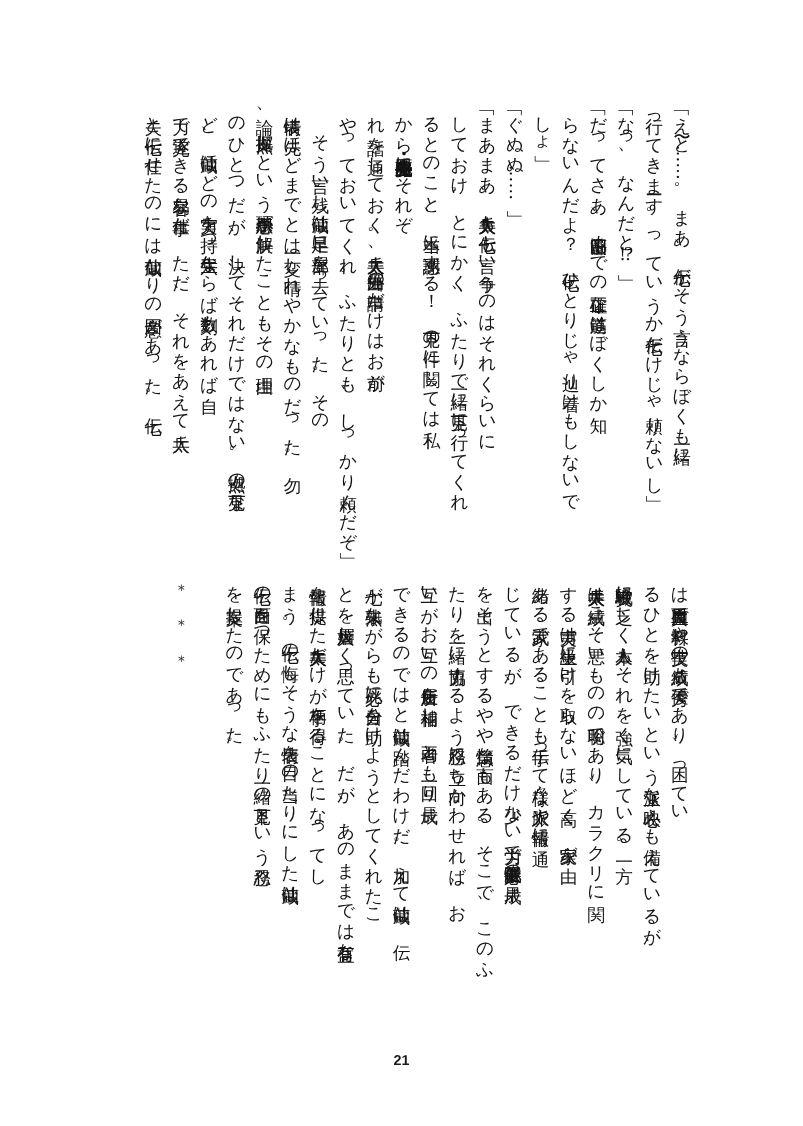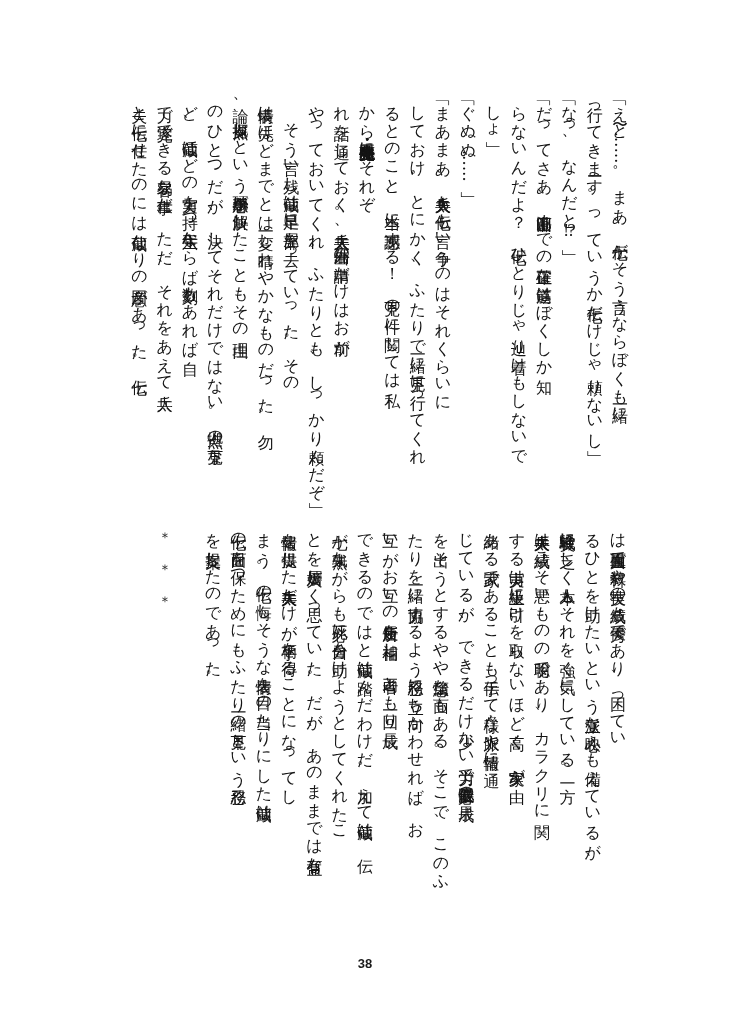--- a/index.html
+++ b/index.html
@@ -121,15 +121,15 @@
     <div class="line">伝七の面目を保つためにもふたり一緒の下見という忍務</div>
     <div class="line">を提案したのであった。</div>
   </div>
 
   <div class="scene-break">
     <span>＊</span>
     <span>＊</span>
     <span>＊</span>
   </div>
 
-  <div class="page-number">38</div>
+  <div class="page-number">21</div>
 
 </div>
 
 </body></html>

